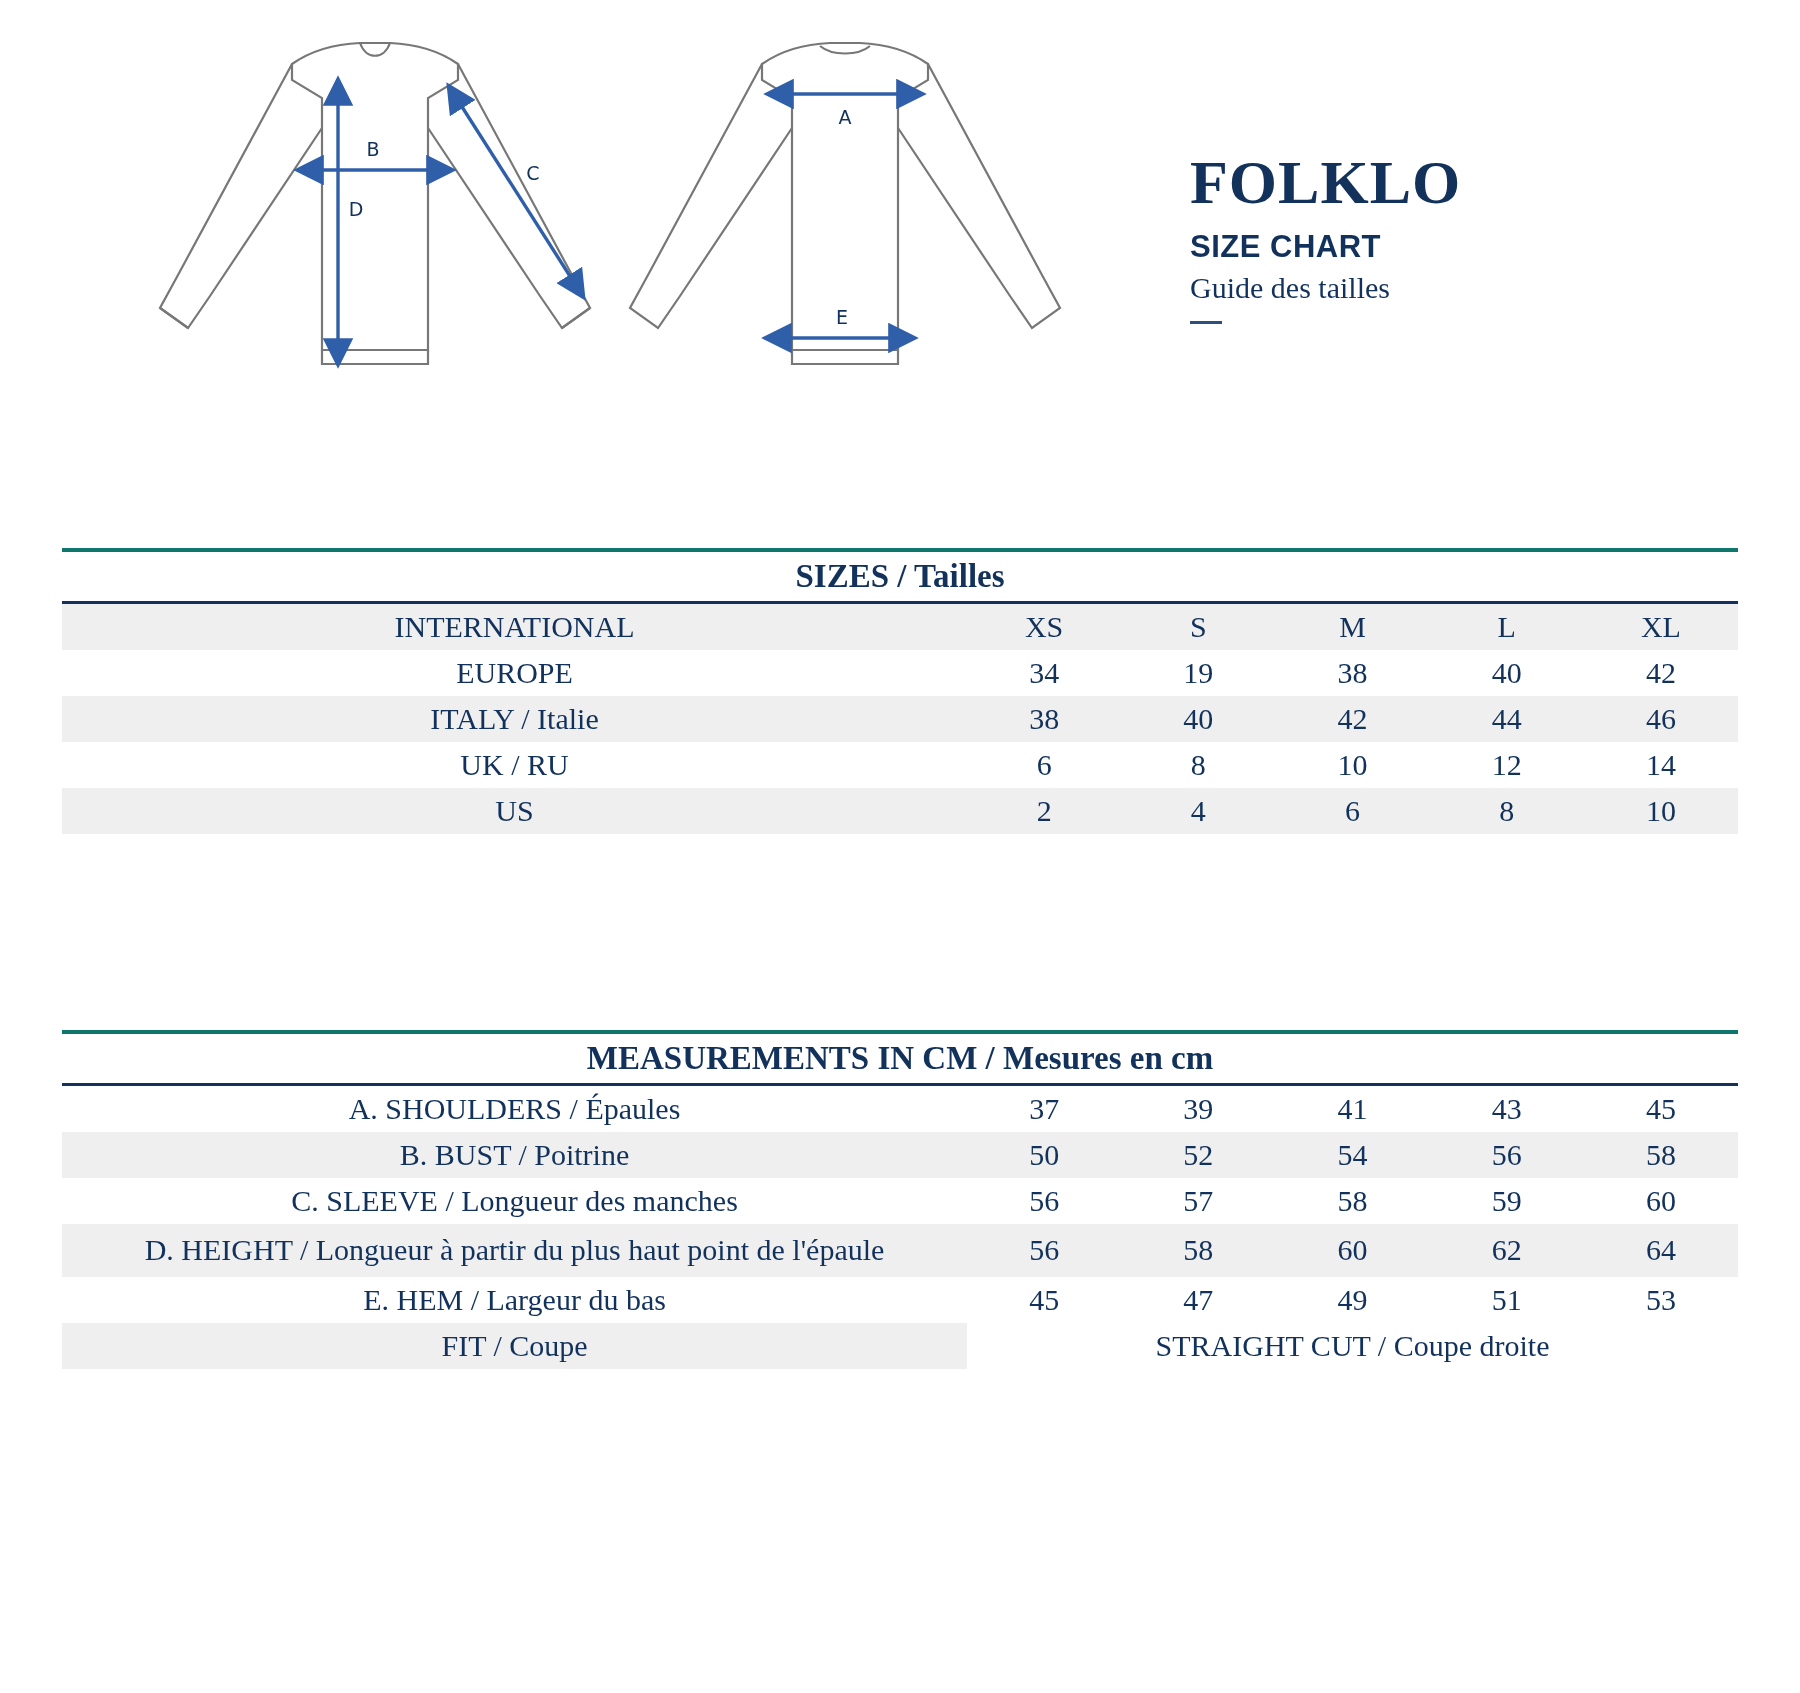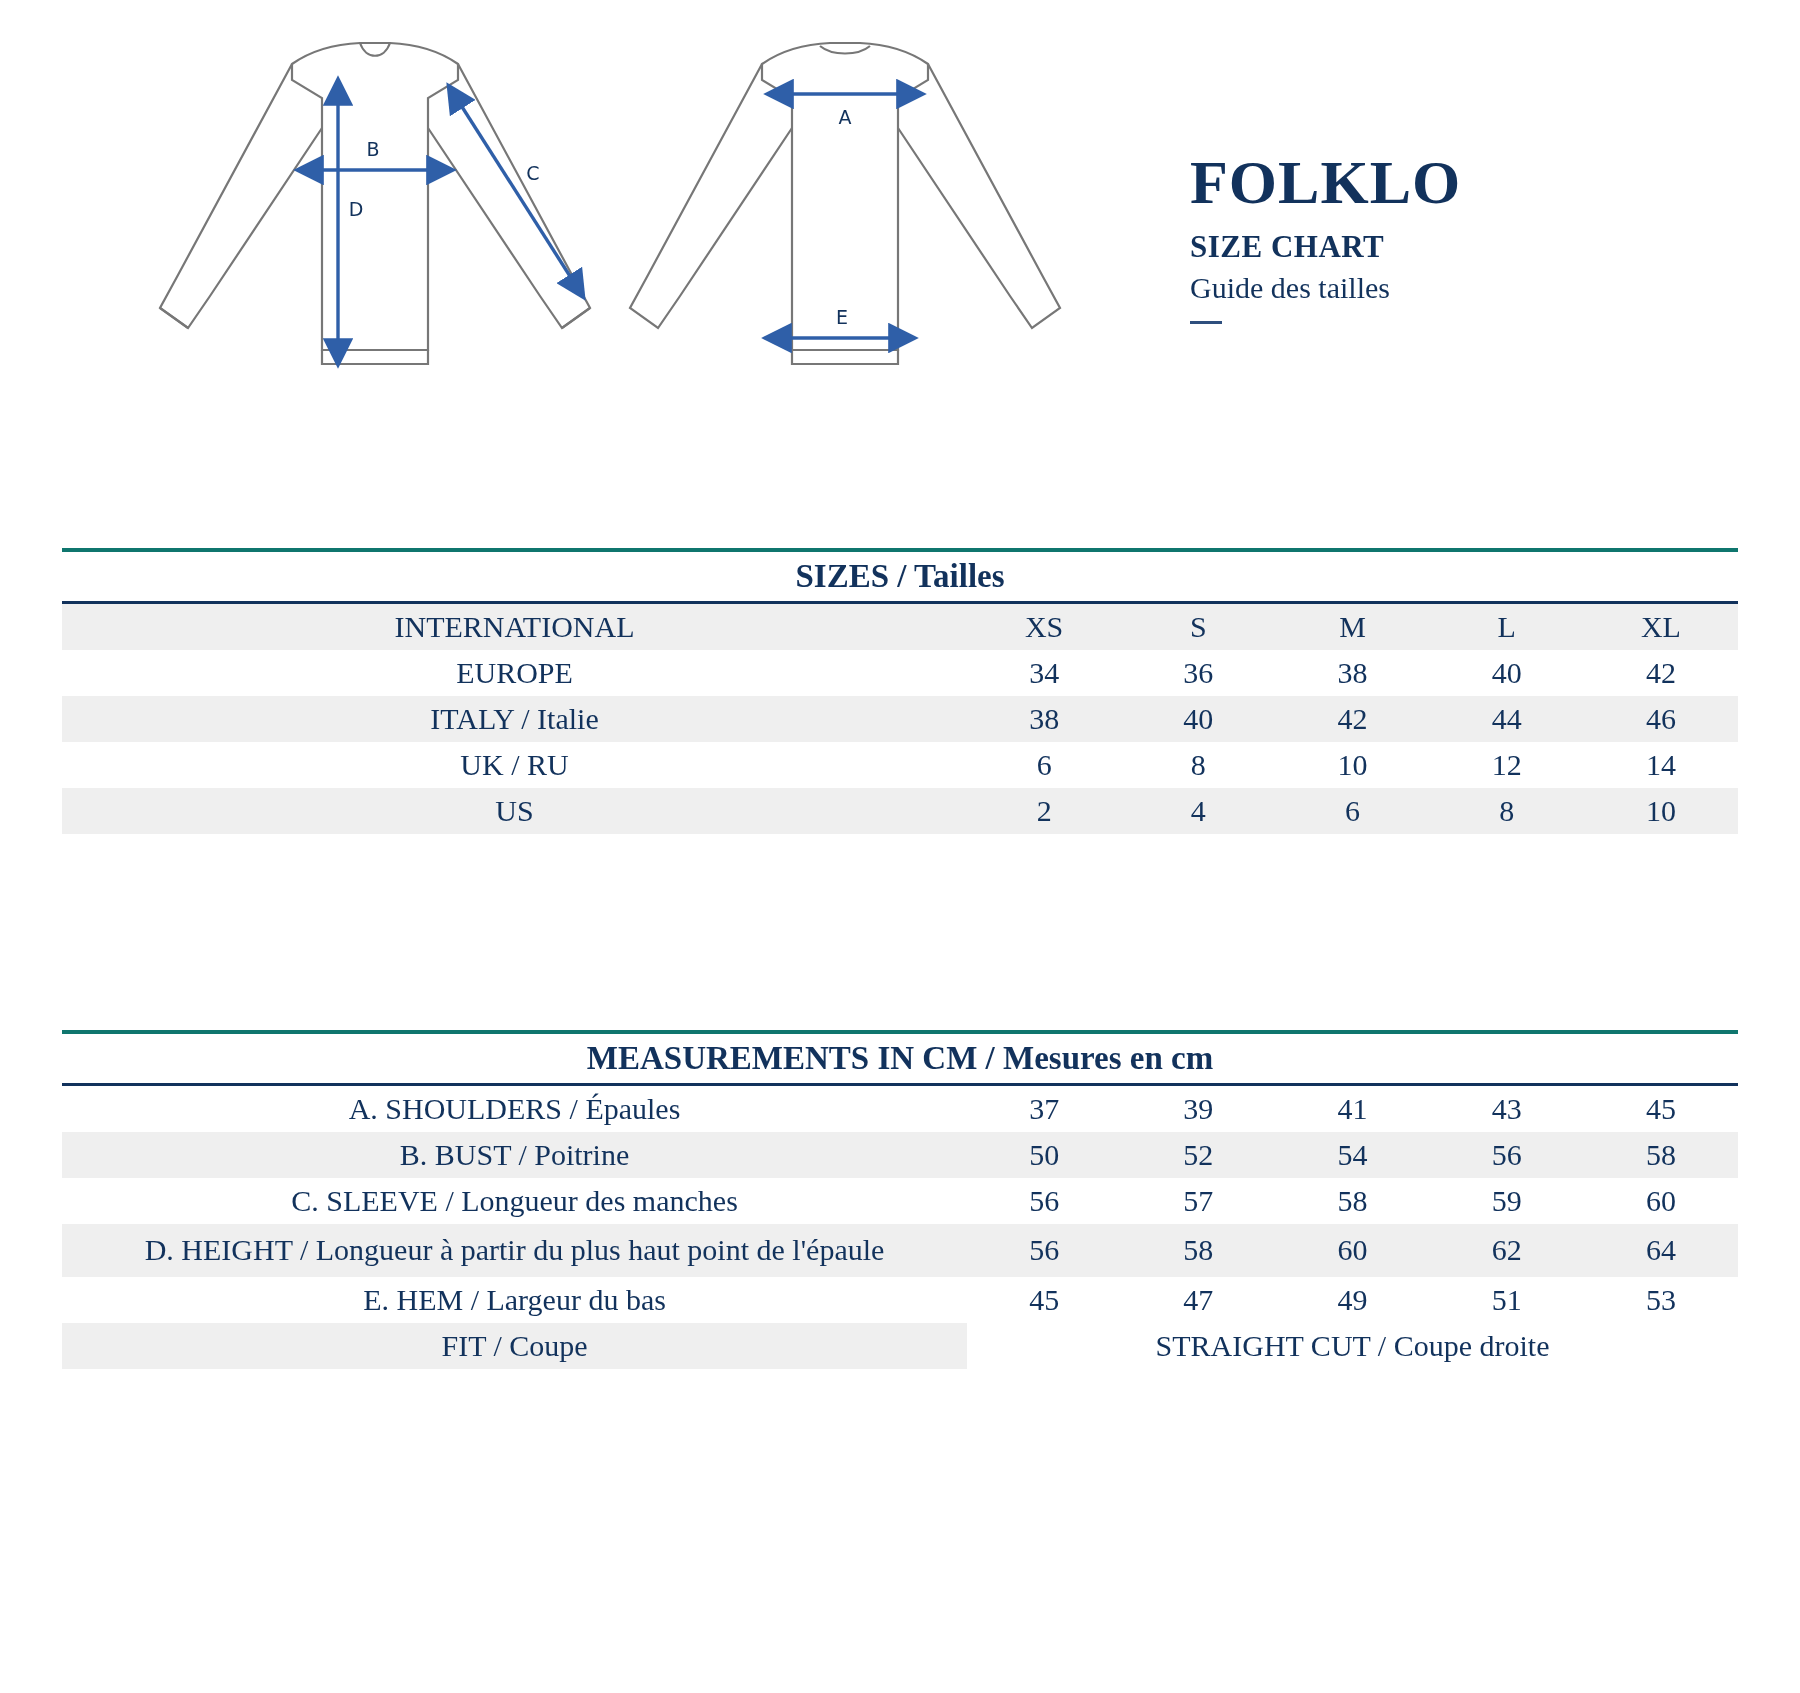--- a/index.html
+++ b/index.html
@@ -44,21 +44,21 @@
   .brand-title {
     font-family: "Liberation Serif", serif;
     font-weight: bold;
     font-size: 62px;
     letter-spacing: 1px;
     color: #12325c;
     line-height: 1.05;
     margin: 0 0 14px 0;
   }
   .brand-sub {
-    font-family: Liberation Serif, serif;
+    font-family: Liberation Sans, sans-serif;
     font-weight: bold;
     font-size: 31px;
     color: #12325c;
     margin: 0 0 6px 0;
     letter-spacing: 0.5px;
   }
   .brand-sub-fr {
     font-family: Liberation Serif, serif;
     font-size: 30px;
     color: #12325c;
@@ -213,21 +213,21 @@
           <td class="row-val">XS</td>
           <td class="row-val">S</td>
           <td class="row-val">M</td>
           <td class="row-val">L</td>
           <td class="row-val">XL</td>
         </tr>
 
         <tr class="plain">
           <td class="row-label">EUROPE</td>
           <td class="row-val">34</td>
-          <td class="row-val">36</td>
+          <td class="row-val">19</td>
           <td class="row-val">38</td>
           <td class="row-val">40</td>
           <td class="row-val">42</td>
         </tr>
 
         <tr class="shade">
           <td class="row-label">ITALY / Italie</td>
           <td class="row-val">38</td>
           <td class="row-val">40</td>
           <td class="row-val">42</td>

